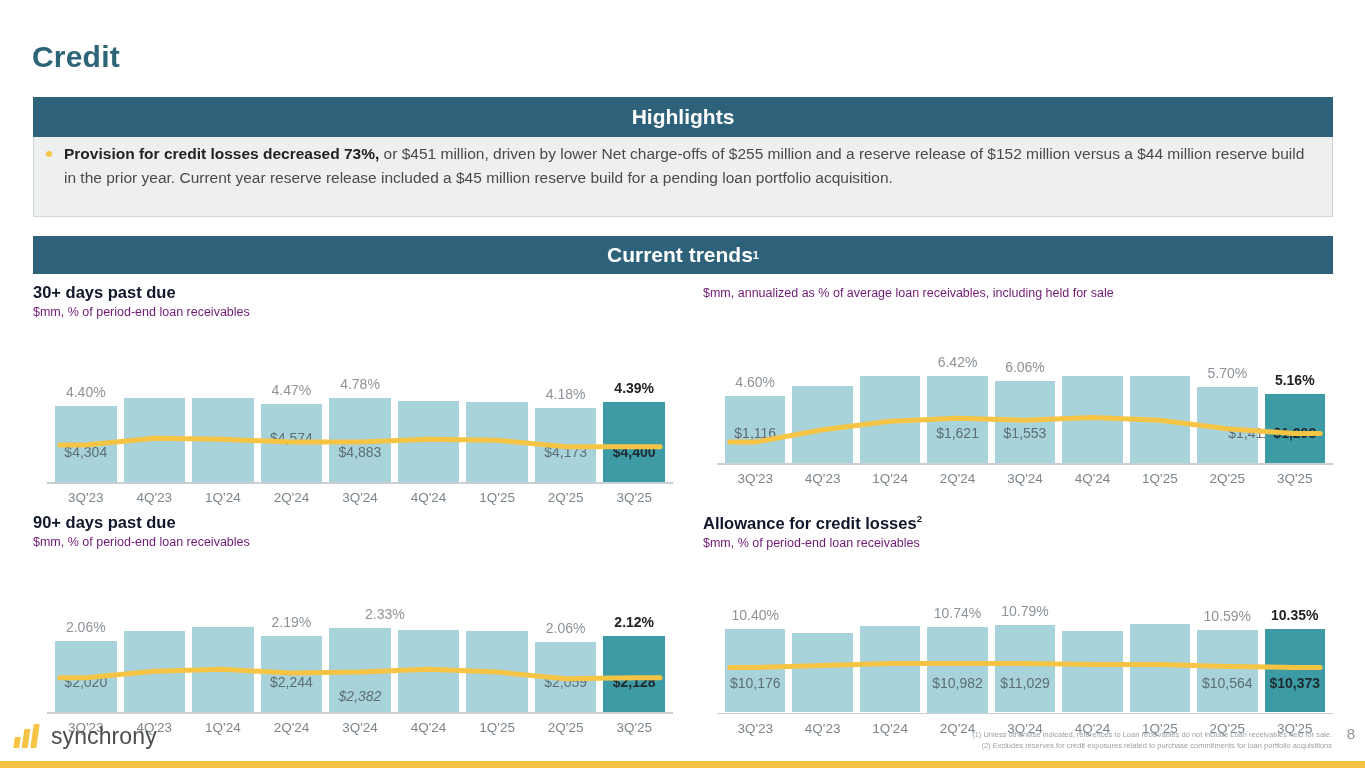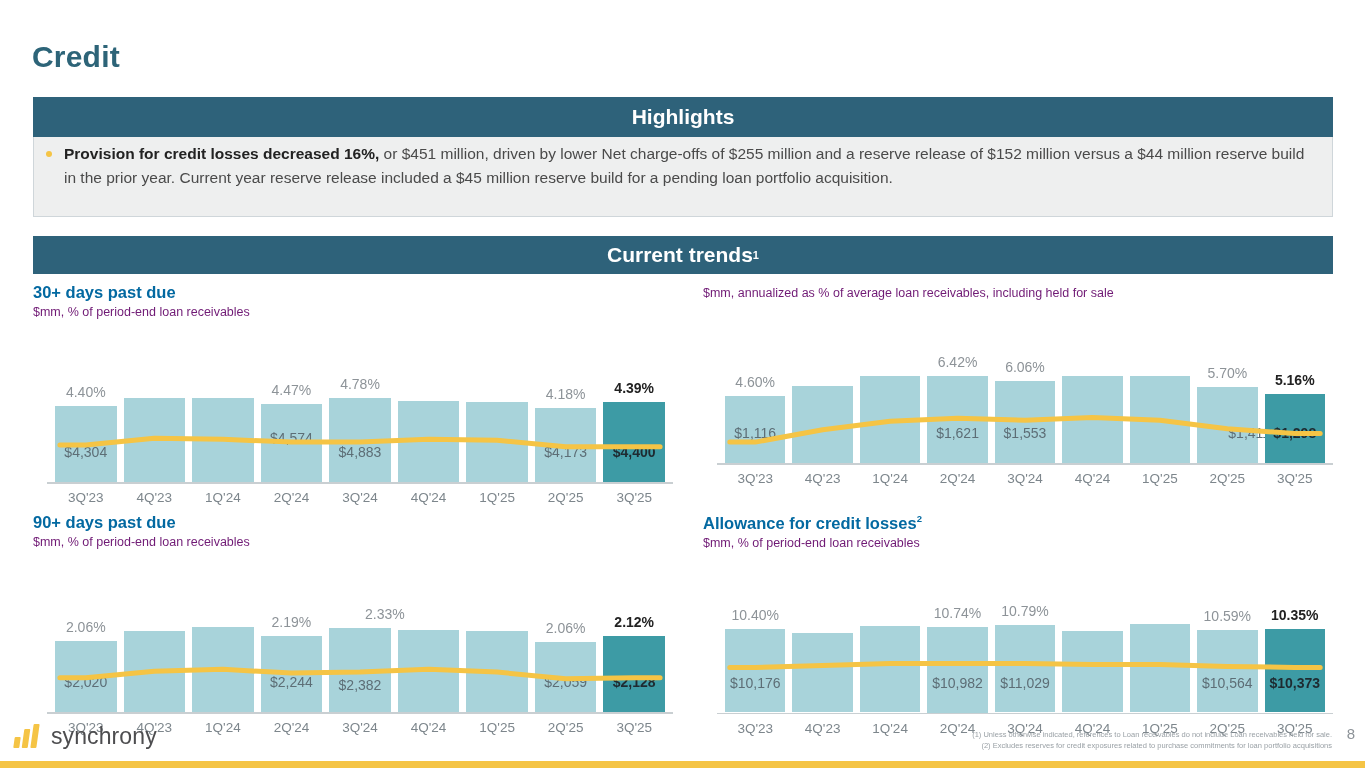--- a/index.html
+++ b/index.html
@@ -41,21 +41,21 @@
     margin:14px 12px 0 12px;
   }
   .bullet-text{
     font-size:15.5px;line-height:24px;color:#4a4a4a;
     padding-top:5px;padding-right:18px;
   }
   .bullet-text b{color:#222;font-weight:700;}
   
   .panel{position:absolute;}
   .panel-title{
-    font-size:16.5px;font-weight:700;color:#0369a1;margin:0;
+    font-size:16.5px;font-weight:700;color:#0f172a;margin:0;
   }
   .panel-title sup{font-size:9.5px;vertical-align:super;font-weight:700;}
   .panel-sub{
     font-size:12.5px;color:#701a75;margin:3px 0 0 0;
   }
   .chart{
     position:relative;margin-top:8px;
   }
   .bar{
     position:absolute;bottom:0;
@@ -111,21 +111,21 @@
 <body>
 
 <div class="page-title">Credit</div>
 
 <div class="band" id="band-highlights">
   <span>Highlights</span>
 </div>
 <div class="highlights-body">
   <span class="bullet-dot"></span>
   <div class="bullet-text">
-    <b>Provision for credit losses decreased 16%,</b><span> or $451 million, driven by lower Net charge-offs of $255 million and a reserve release of $152 million versus a $44 million reserve build in the prior year. Current year reserve release included a $45 million reserve build for a pending loan portfolio acquisition.</span>
+    <b>Provision for credit losses decreased 73%,</b><span> or $451 million, driven by lower Net charge-offs of $255 million and a reserve release of $152 million versus a $44 million reserve build in the prior year. Current year reserve release included a $45 million reserve build for a pending loan portfolio acquisition.</span>
   </div>
 </div>
 
 <div class="band" id="band-trends">
   <span>Current trends</span>
     <sup>1</sup>
 </div>
 
 <div class="panel" id="panel-dpd30" style="left: 33px; top: 283px; width: 640px;">
     <div class="panel-title">30+ days past due</div>
@@ -213,21 +213,21 @@
       <div class="bar" style="left: 22px; width: 61.5556px; height: 71.25px; bottom: auto; top: 83.75px;"></div>
       <div class="pct" style="left: 8px; width: 89.5556px; top: 61.75px;">2.06%</div>
       <div class="amt" style="left: 10px; width: 85.5556px; top: 117px;">$2,020</div>
       <div class="bar" style="left: 90.5556px; width: 61.5556px; height: 80.75px; bottom: auto; top: 74.25px;"></div>
       <div class="bar" style="left: 159.111px; width: 61.5556px; height: 85.5px; bottom: auto; top: 69.5px;"></div>
       <div class="bar" style="left: 227.667px; width: 61.5556px; height: 76px; bottom: auto; top: 79px;"></div>
       <div class="pct" style="left: 213.667px; width: 89.5556px; top: 57px;">2.19%</div>
       <div class="amt" style="left: 215.667px; width: 85.5556px; top: 117px;">$2,244</div>
       <div class="bar" style="left: 296.222px; width: 61.5556px; height: 83.6px; bottom: auto; top: 71.4px;"></div>
       <div class="pct" style="left: 282.222px; width: 89.5556px; top: 49.4px; text-align: right;">2.33%</div>
-      <div class="amt" style="left: 284.222px; width: 85.5556px; top: 120px;">$2,382</div>
+      <div class="amt" style="left: 284.222px; width: 85.5556px; top: 131px; font-style: italic;">$2,382</div>
       <div class="bar" style="left: 364.778px; width: 61.5556px; height: 81.7px; bottom: auto; top: 73.3px;"></div>
       <div class="bar" style="left: 433.333px; width: 61.5556px; height: 80.75px; bottom: auto; top: 74.25px;"></div>
       <div class="bar" style="left: 501.889px; width: 61.5556px; height: 70.3px; bottom: auto; top: 84.7px;"></div>
       <div class="pct" style="left: 487.889px; width: 89.5556px; top: 62.7px;">2.06%</div>
       <div class="amt" style="left: 489.889px; width: 85.5556px; top: 117px;">$2,059</div>
       <div class="bar hl" style="left: 570.444px; width: 61.5556px; height: 76px; bottom: auto; top: 79px;"></div>
       <div class="pct hl" style="left: 556.444px; width: 89.5556px; top: 57px;">2.12%</div>
       <div class="amt hl" style="left: 558.444px; width: 85.5556px; top: 117px;">$2,128</div>
       <div class="axis-line" style="top: 155px; left: 14px; width: 626px;"></div>
       <svg class="trendline" width="640" height="161">

